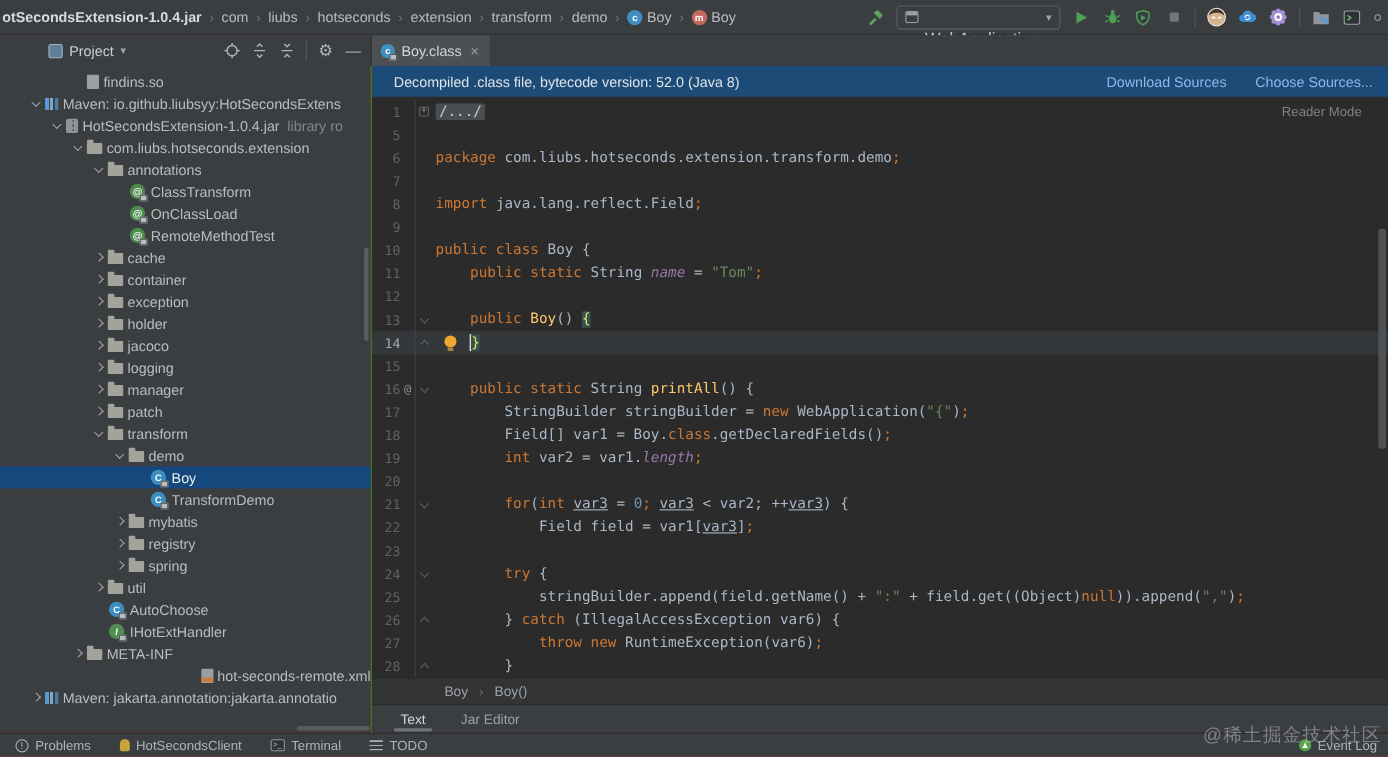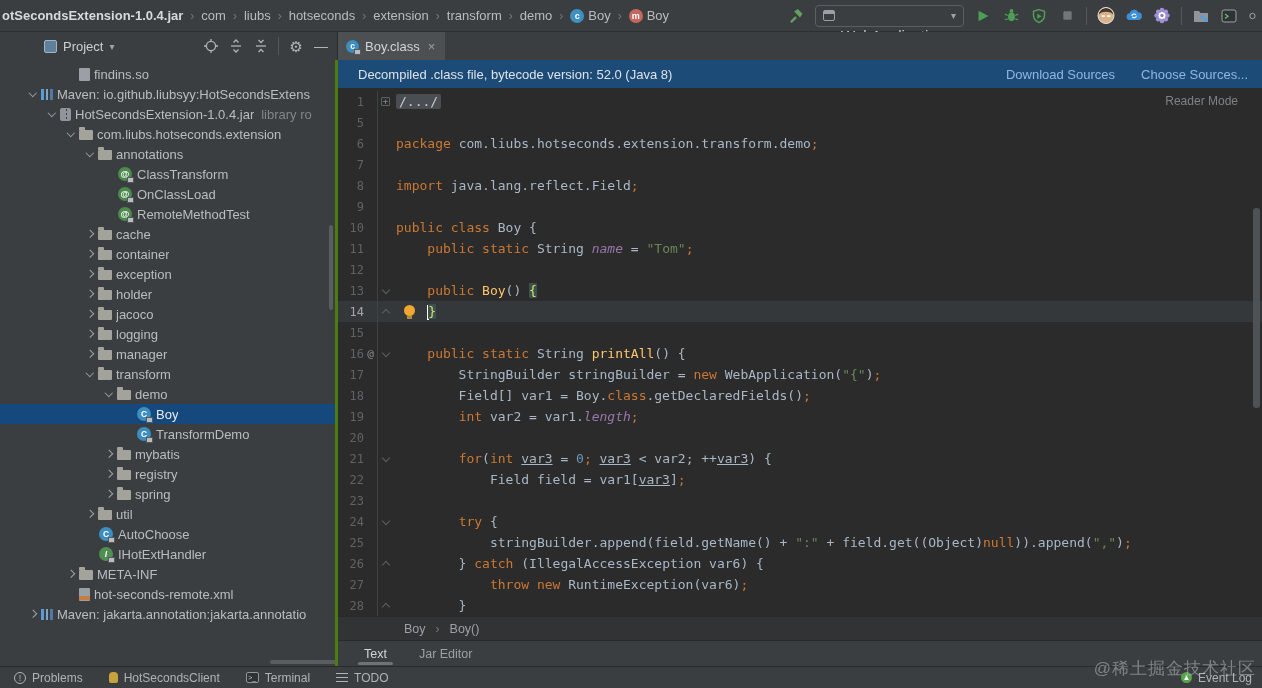--- a/index.html
+++ b/index.html
@@ -39,21 +39,21 @@
   .minus-glyph{font-size:14px;color:#b0b4b8;line-height:1;}
   .tabbar{flex:1;display:flex;align-items:flex-end;background:#3b3e40;}
   .etab{display:flex;align-items:center;gap:6px;height:28px;padding:0 10px 0 8px;background:#4c5052;color:#d2d5d8;cursor:pointer;}
   .etab .close{color:#9aa0a5;font-size:13px;margin-left:2px;}
   .cicon{position:relative;display:inline-flex;align-items:center;justify-content:center;width:13px;height:13px;border-radius:50%;
          background:#3f8fc0;color:#fff;font-size:8.5px;font-weight:bold;}
   .cicon::after{content:"";position:absolute;right:-2px;bottom:-2px;width:5px;height:4px;background:#b8bdc1;border:1px solid #55585b;}
 
   
   .main{display:flex;height:606px;}
-  .ppanel{position:relative;width:338px;background:#3b3e40;border-right:3px solid #4d7c0f;overflow:hidden;}
+  .ppanel{position:relative;width:338px;background:#3b3e40;border-right:1px solid #4d7c0f;overflow:hidden;}
   .tree{position:absolute;top:4px;left:0;right:0;}
   .trow{display:flex;align-items:center;height:20px;white-space:nowrap;cursor:pointer;color:#b9bdc1;}
   .trow.sel{background:#15497e;color:#e9ebed;}
   .chev{width:16px;display:inline-flex;align-items:center;justify-content:center;flex:none;}
   .chev i{width:5.5px;height:5.5px;border-right:1.5px solid #9da2a6;border-bottom:1.5px solid #9da2a6;display:block;}
   .chev.closed i{transform:rotate(-45deg);}
   .chev.open i{transform:rotate(45deg);margin-top:-2px;}
   .ticon{width:16px;height:16px;margin-right:4px;flex:none;display:inline-flex;align-items:center;justify-content:center;position:relative;}
   .i-folder,.i-pkg{width:14px;height:10px;background:#a3a29b;border-radius:1px;position:relative;margin-top:2px;}
   .i-folder::before,.i-pkg::before{content:"";position:absolute;top:-3px;left:0;width:6px;height:3px;background:#a3a29b;border-radius:1px 1px 0 0;}
@@ -404,20 +404,27 @@
             <span class="tlabel">logging</span>
           </div>
           <div class="trow" style="padding-left: 82px;">
             <span class="chev closed">
               <i></i>
             </span>
             <span class="ticon i-pkg"></span>
             <span class="tlabel">manager</span>
           </div>
           <div class="trow" style="padding-left: 82px;">
+            <span class="chev closed">
+              <i></i>
+            </span>
+            <span class="ticon i-pkg"></span>
+            <span class="tlabel">patch</span>
+          </div>
+          <div class="trow" style="padding-left: 82px;">
             <span class="chev open">
               <i></i>
             </span>
             <span class="ticon i-pkg"></span>
             <span class="tlabel">transform</span>
           </div>
           <div class="trow" style="padding-left: 101px;">
             <span class="chev open">
               <i></i>
             </span>
@@ -480,21 +487,21 @@
             </span>
             <span class="tlabel">IHotExtHandler</span>
           </div>
           <div class="trow" style="padding-left: 63px;">
             <span class="chev closed">
               <i></i>
             </span>
             <span class="ticon i-pkg"></span>
             <span class="tlabel">META-INF</span>
           </div>
-          <div class="trow" style="padding-left: 63px;">
+          <div class="trow" style="padding-left: 63px; justify-content: flex-end;">
             <span class="chev"></span>
             <span class="ticon i-xml"></span>
             <span class="tlabel">hot-seconds-remote.xml</span>
           </div>
           <div class="trow" style="padding-left: 25px;">
             <span class="chev closed">
               <i></i>
             </span>
             <span class="ticon i-maven"></span>
             <span class="tlabel">Maven: jakarta.annotation:jakarta.annotatio</span>

